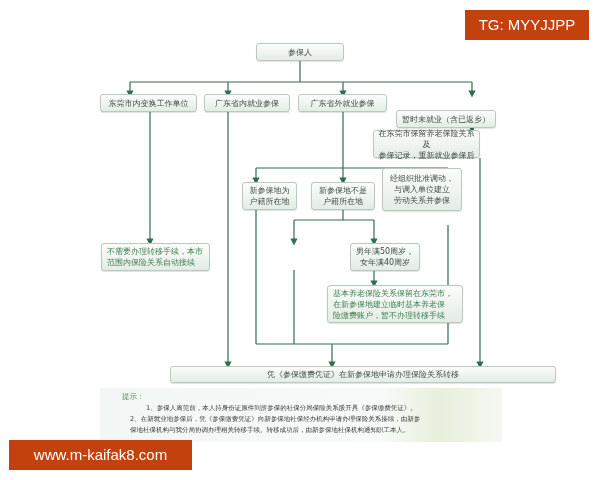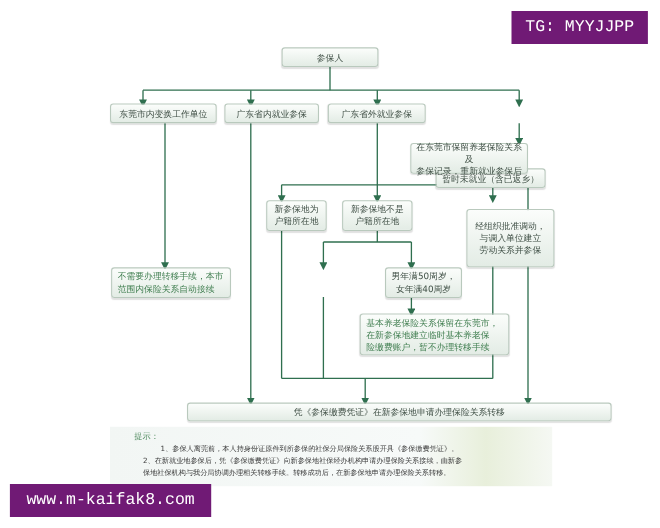--- a/index.html
+++ b/index.html
@@ -14,21 +14,21 @@
   .box.left { justify-content:flex-start; text-align:left; padding-left:5px; }
   .box span { white-space:pre-line; }
   svg.lines { position:absolute; left:0; top:0; }
   .tips { position:absolute; left:100px; top:388px; width:402px; height:54px;
           background:linear-gradient(90deg, #f2f6f4 0%, #f7faf9 70%, #e8efdb 85%, #f5f8f3 100%);
           font-size:6.5px; line-height:11px; color:#3a3a3a; }
   .tips .title { position:absolute; left:22px; top:3px; color:#4f8a5e; font-size:7.5px; }
   .tips .line1 { position:absolute; left:46px; top:15px; white-space:nowrap; }
   .tips .line2 { position:absolute; left:30px; top:26px; white-space:nowrap; }
   .tips .line3 { position:absolute; left:30px; top:37px; white-space:nowrap; }
-  .wm { position:absolute; background:#701a75; color:#ffffff; font-family:Liberation Mono, monospace; }
+  .wm { position:absolute; background:#c2410c; color:#ffffff; font-family:Liberation Sans, sans-serif; }
   .wm-top { left:465px; top:10px; width:124px; height:30px; font-size:15px; line-height:30px; text-align:center; }
   .wm-bottom { left:9px; top:440px; width:183px; height:30px; font-size:15px; line-height:30px; text-align:center; }
 </style>
 </head>
 <body>
 
 <div class="canvas">
 
   <svg class="lines" width="600" height="480">
     <defs>
@@ -80,38 +80,38 @@
 
   <div class="box" style="left:100px;top:94px;width:97px;height:18px;">
     <span>东莞市内变换工作单位</span>
   </div>
   <div class="box" style="left:298px;top:94px;width:89px;height:18px;">
     <span>广东省外就业参保</span>
   </div>
   <div class="box" style="left:204px;top:94px;width:86px;height:18px;">
     <span>广东省内就业参保</span>
   </div>
-  <div class="box" style="left:396px;top:110px;width:100px;height:18px;margin-top:43px;">
+  <div class="box" style="left:396px;top:110px;width:100px;height:18px;">
     <span>暂时未就业（含已返乡）</span>
   </div>
 
   <div class="box" style="left:373px;top:130px;width:107px;height:28px;">
     <span>在东莞市保留养老保险关系及
 参保记录，重新就业参保后</span>
   </div>
 
   <div class="box" style="left:242px;top:182px;width:55px;height:28px;">
     <span>新参保地为
 户籍所在地</span>
   </div>
   <div class="box" style="left:311px;top:182px;width:64px;height:28px;">
     <span>新参保地不是
 户籍所在地</span>
   </div>
-  <div class="box" style="left:382px;top:190px;width:80px;height:53px;margin-left:42px;">
+  <div class="box" style="left:382px;top:168px;width:80px;height:43px;">
     <span>经组织批准调动，
 与调入单位建立
 劳动关系并参保</span>
   </div>
 
   <div class="box green left" style="left:101px;top:243px;width:109px;height:28px;">
     <span>不需要办理转移手续，本市
 范围内保险关系自动接续</span>
   </div>
 
@@ -127,18 +127,18 @@
   </div>
 
   <div class="box" style="left:170px;top:366px;width:386px;height:17px;">
     <span>凭《参保缴费凭证》在新参保地申请办理保险关系转移</span>
   </div>
 
   <div class="tips">
     <div class="title">提示：</div>
     <div class="line1">1、参保人离莞前，本人持身份证原件到所参保的社保分局保险关系股开具《参保缴费凭证》。</div>
     <div class="line2">2、在新就业地参保后，凭《参保缴费凭证》向新参保地社保经办机构申请办理保险关系接续，由新参</div>
-    <div class="line3">保地社保机构与我分局协调办理相关转移手续。转移成功后，在新参保地申请办理保险关系转移。</div>
+    <div class="line3">保地社保机构与我分局协调办理相关转移手续。转移成功后，由新参保地社保机构通知职工本人。</div>
   </div>
 
   <div class="wm wm-top">TG: MYYJJPP</div>
   <div class="wm wm-bottom">www.m-kaifak8.com</div>
 </div>
 
 </body></html>

